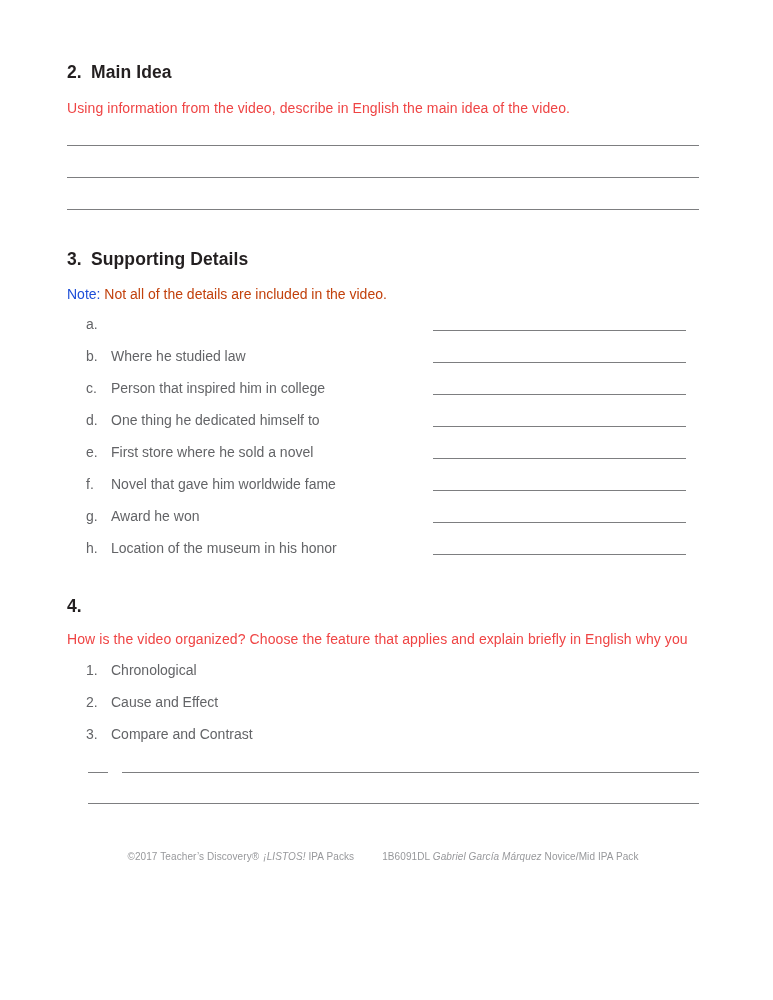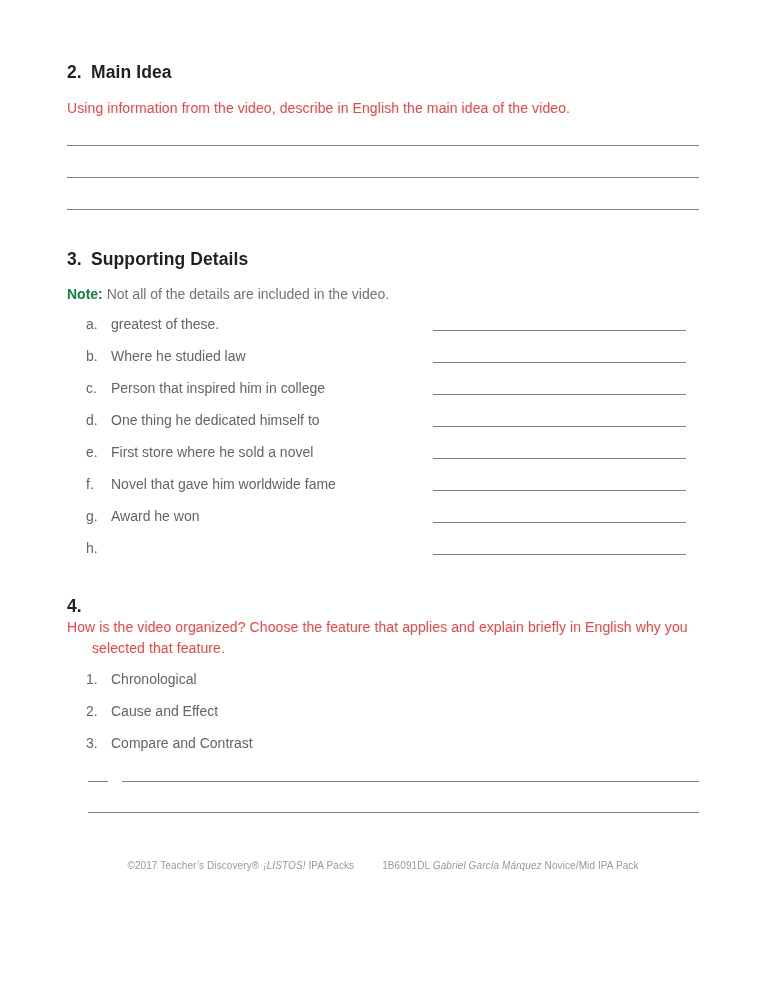--- a/index.html
+++ b/index.html
@@ -38,30 +38,30 @@
     font-size: 14px;
     line-height: 21px;
     color: #ef4444;
     letter-spacing: 0.1px;
   }
   .para .pline { white-space: nowrap; }
   .pl-indent { padding-left: 25px; }
 
   #para-main-idea { margin-top: 15px; }
   #para-supporting { margin-top: 12px; }
-  #para-organizational { margin-top: 0; }
+  #para-organizational { margin-top: 12px; }
 
   
   .ruled { height: 31px; border-bottom: 1.5px solid #7d7e80; }
   .ruled.first { height: 26px; }
 
   
   .note { margin-top: 14px; font-size: 14px; line-height: 21px; }
-  .note-label { font-weight: 700; color: #15803d; }
-  .note-text { color: #737373; }
+  .note-label { font-weight: 400; color: #1d4ed8; }
+  .note-text { color: #c2410c; }
 
   
   .items { margin-top: 9px; }
   .item { display: flex; margin-bottom: 12px; }
   .item-letter {
     flex: none; margin-left: 19px; width: 25px;
     font-size: 14px; line-height: 20px; color: #636467;
   }
   .item-text {
     flex: none; width: 262px;
@@ -125,21 +125,20 @@
   </div>
   <div class="note">
     <span class="note-label">Note:</span>
     <span class="note-text">Not all of the details are included in the video.</span>
   </div>
 
   <div class="items">
     <div class="item">
       <span class="item-letter">a.</span>
       <span class="item-text">
-        <div>greatest of these.</div>
       </span>
       <span class="item-line"></span>
     </div>
     <div class="item">
       <span class="item-letter">b.</span>
       <span class="item-text">
         <div>Where he studied law</div>
       </span>
       <span class="item-line"></span>
     </div>
@@ -173,30 +172,32 @@
     </div>
     <div class="item">
       <span class="item-letter">g.</span>
       <span class="item-text">
         <div>Award he won</div>
       </span>
       <span class="item-line"></span>
     </div>
     <div class="item">
       <span class="item-letter">h.</span>
+      <span class="item-text">
+        <div>Location of the museum in his honor</div>
+      </span>
       <span class="item-line"></span>
     </div>
   </div>
 
   <div class="sec-heading" id="heading-organizational">
     <span class="sec-num">4.</span>
   </div>
   <div class="para" id="para-organizational">
     <div class="pline">How is the video organized? Choose the feature that applies and explain briefly in English why you</div>
-    <div class="pline pl-indent">selected that feature.</div>
   </div>
 
   <div class="options">
     <div class="option">
       <span class="option-num">1.</span>
       <span class="option-label">Chronological</span>
     </div>
     <div class="option">
       <span class="option-num">2.</span>
       <span class="option-label">Cause and Effect</span>

